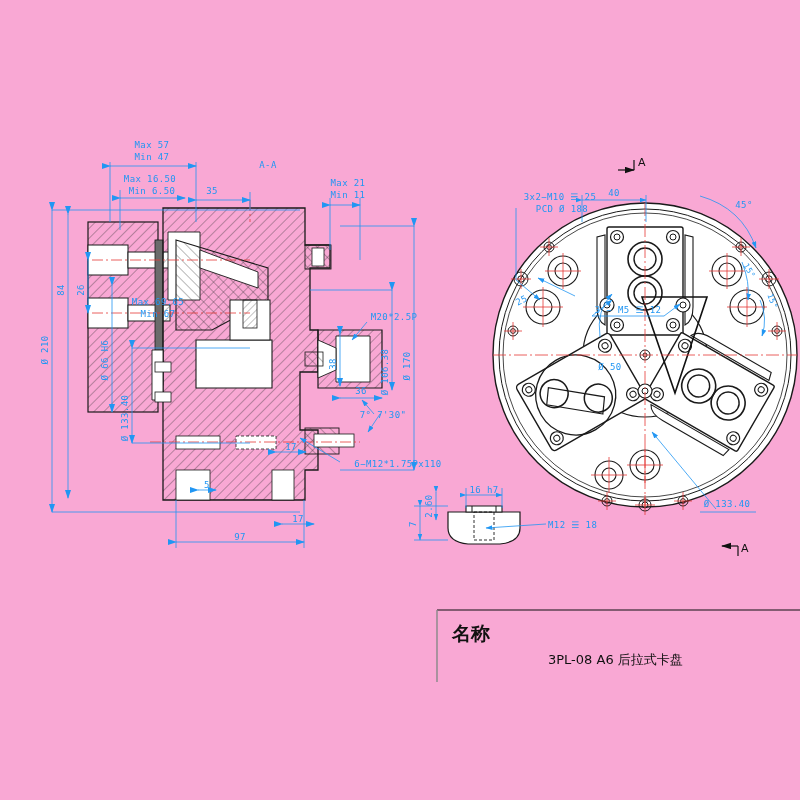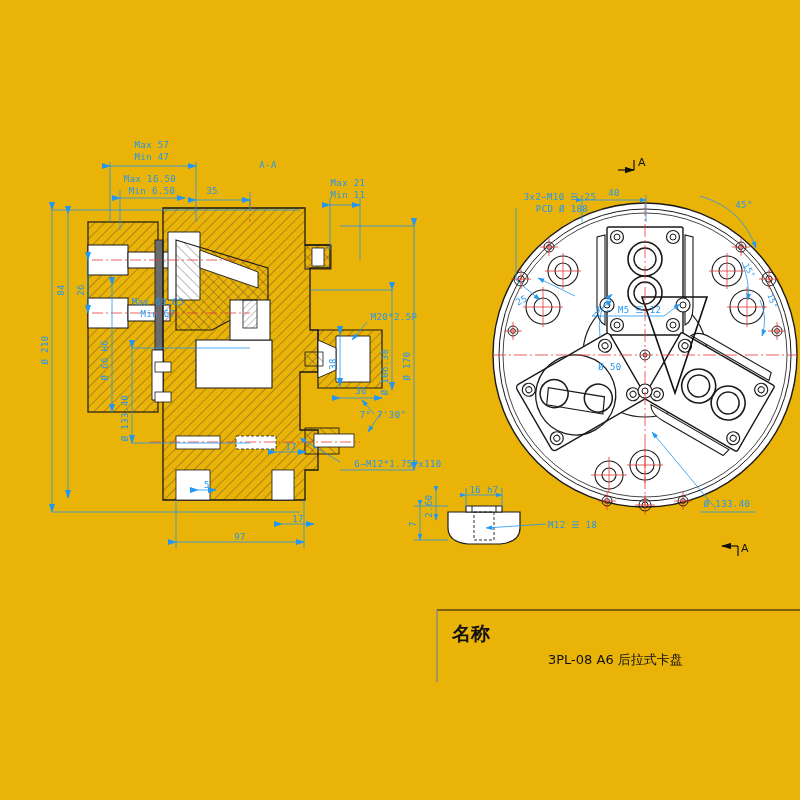--- a/index.html
+++ b/index.html
@@ -1,18 +1,18 @@
 <!DOCTYPE html>
 <html><head>
 <meta charset="utf-8">
 <style>
   html,body{margin:0;padding:0;background:#ffffff;}
   body{width:800px;height:800px;overflow:hidden;
        font-family:"DejaVu Sans Mono","Liberation Mono",monospace;}
-  #sheet{position:relative;width:800px;height:800px;background:#eab308;}
+  #sheet{position:relative;width:800px;height:800px;background:#f9a8d4;}
   svg{position:absolute;left:0;top:0;}
   .dimtxt{fill:#2196f3;font-family:"DejaVu Sans Mono","Liberation Mono",monospace;
           font-size:9px;letter-spacing:.4px;}
   .dimtxt.sm{font-size:8px;}
   .titletxt{fill:#111;font-family:"DejaVu Sans","Liberation Sans",sans-serif;}
   .cn-big{font-size:19px;font-weight:bold;}
   .cn-mid{font-size:13px;}
 </style>
 </head>
 <body>

